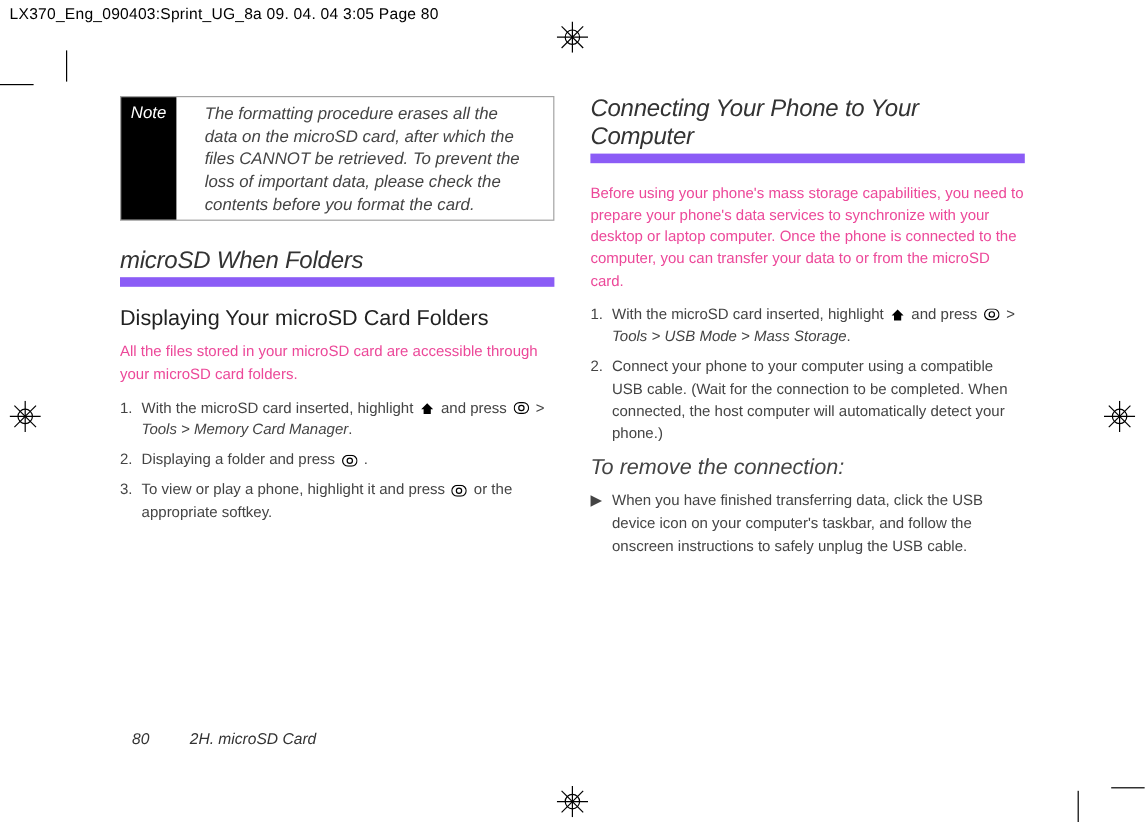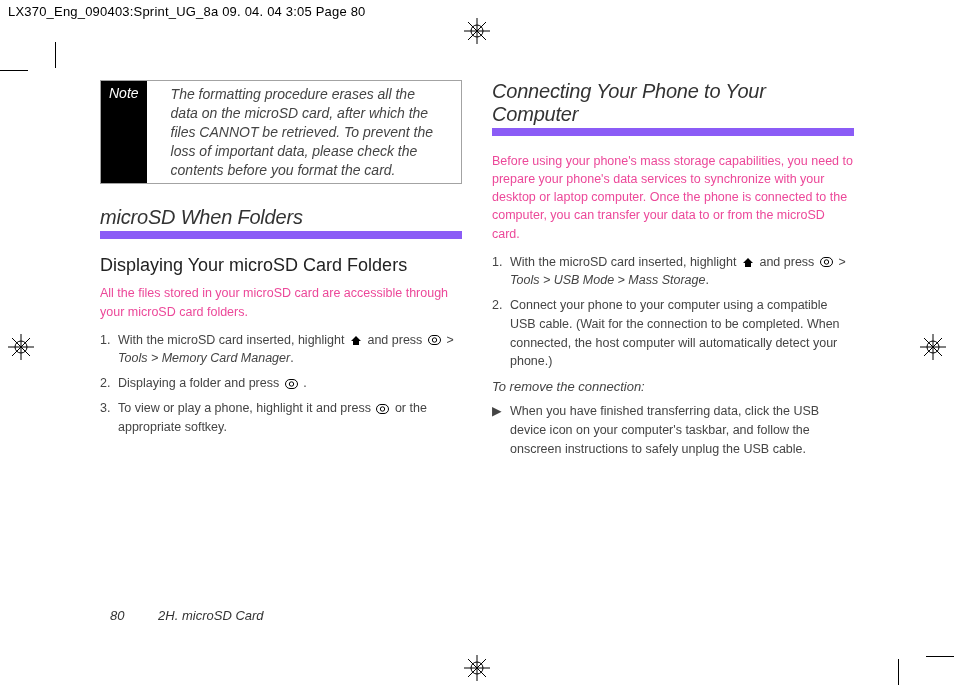--- a/index.html
+++ b/index.html
@@ -106,21 +106,21 @@
     color: #444;
     line-height: 1.5;
   }
   .step-list li {
     display: flex;
     margin-bottom: 6px;
   }
   .step-num { width: 18px; flex-shrink:0; }
   .step-body { flex: 1; }
   .path { font-style: italic; }
-  .em-line { font-style: italic; font-size: 13px; color:#444; margin: 8px 0 8px 0;}
+  .em-line { font-style: italic; font-size: 18px; color:#444; margin: 8px 0 8px 0;}
   .bullet-list { list-style:none; padding:0; margin:0; font-size:12.5px; color:#444; line-height:1.5;}
   .bullet-list li { display:flex; }
   .bullet-mark { width:18px; flex-shrink:0; }
   .footer {
     position: absolute;
     bottom: 70px;
     left: 110px;
     font-style: italic;
     font-size: 13px;
     color: #333;

